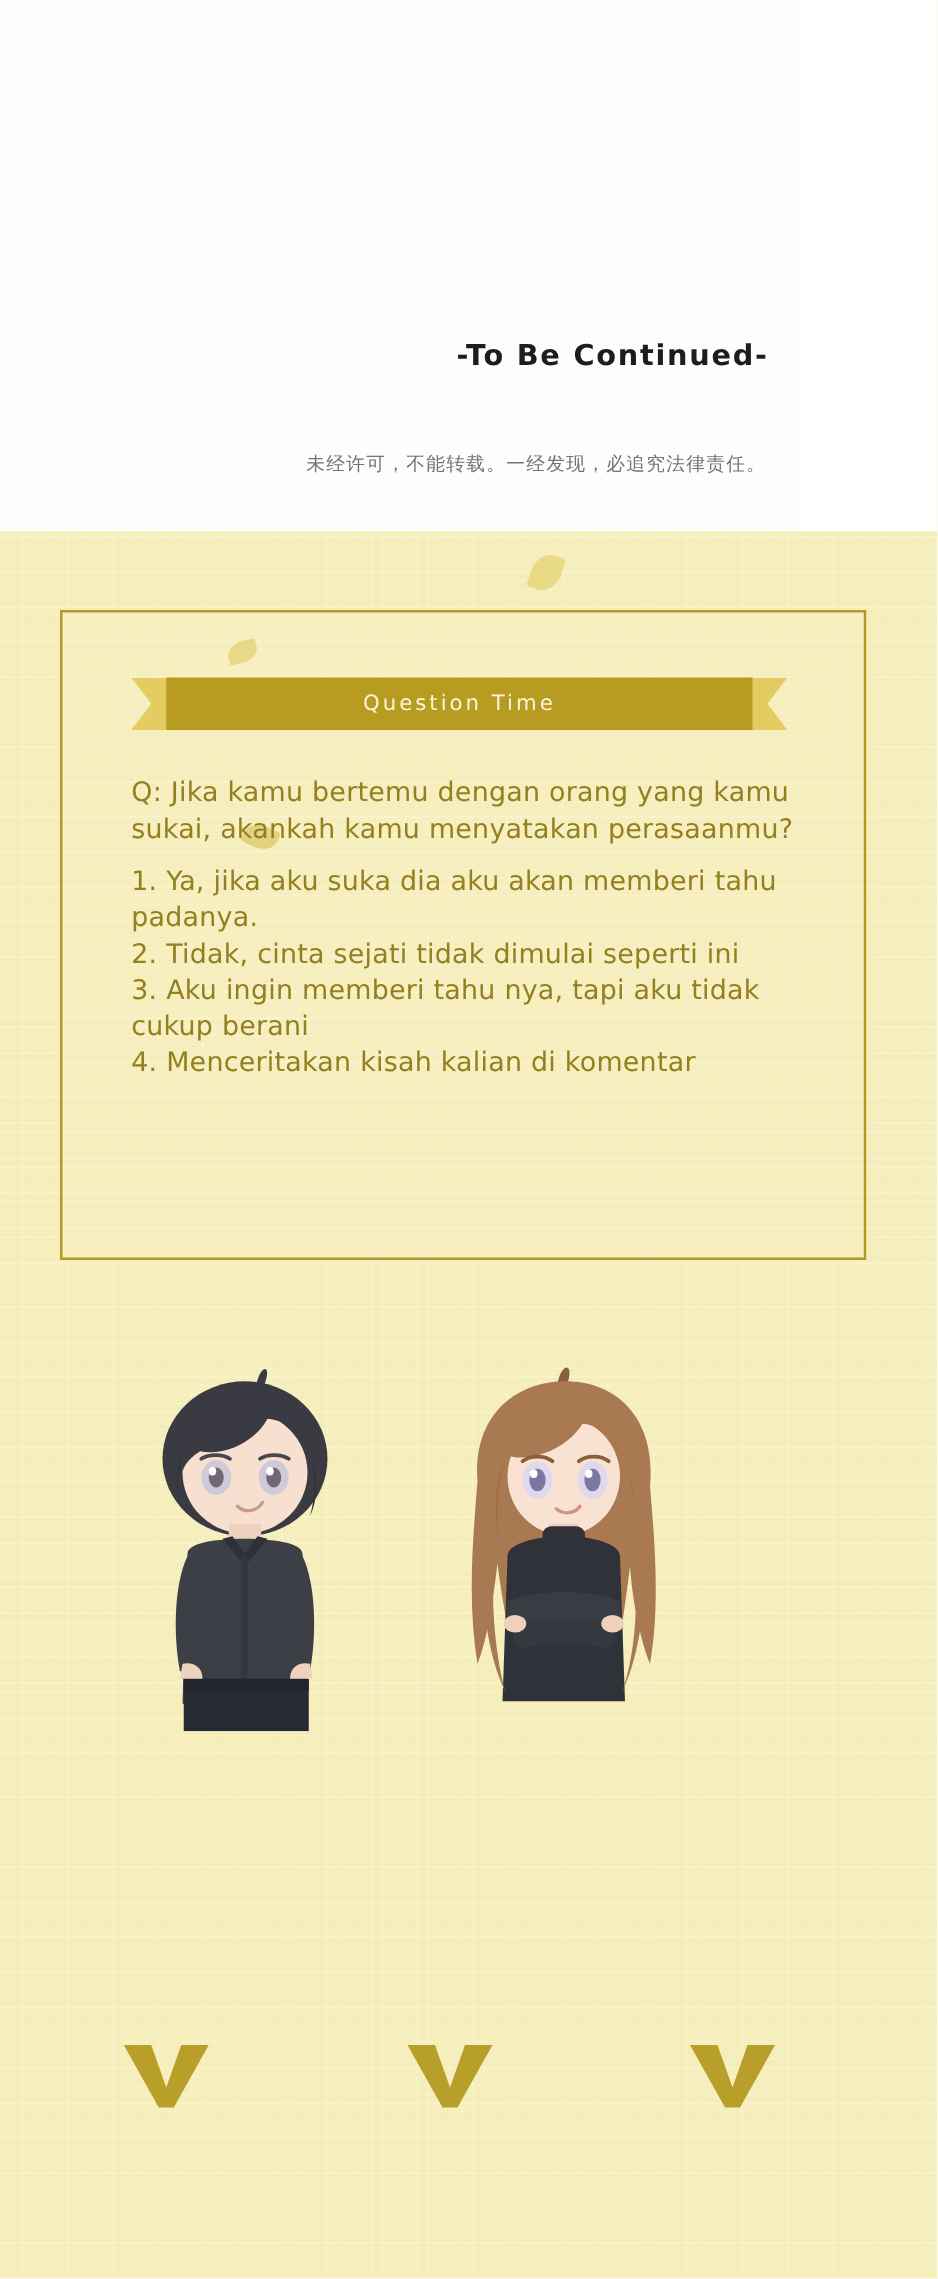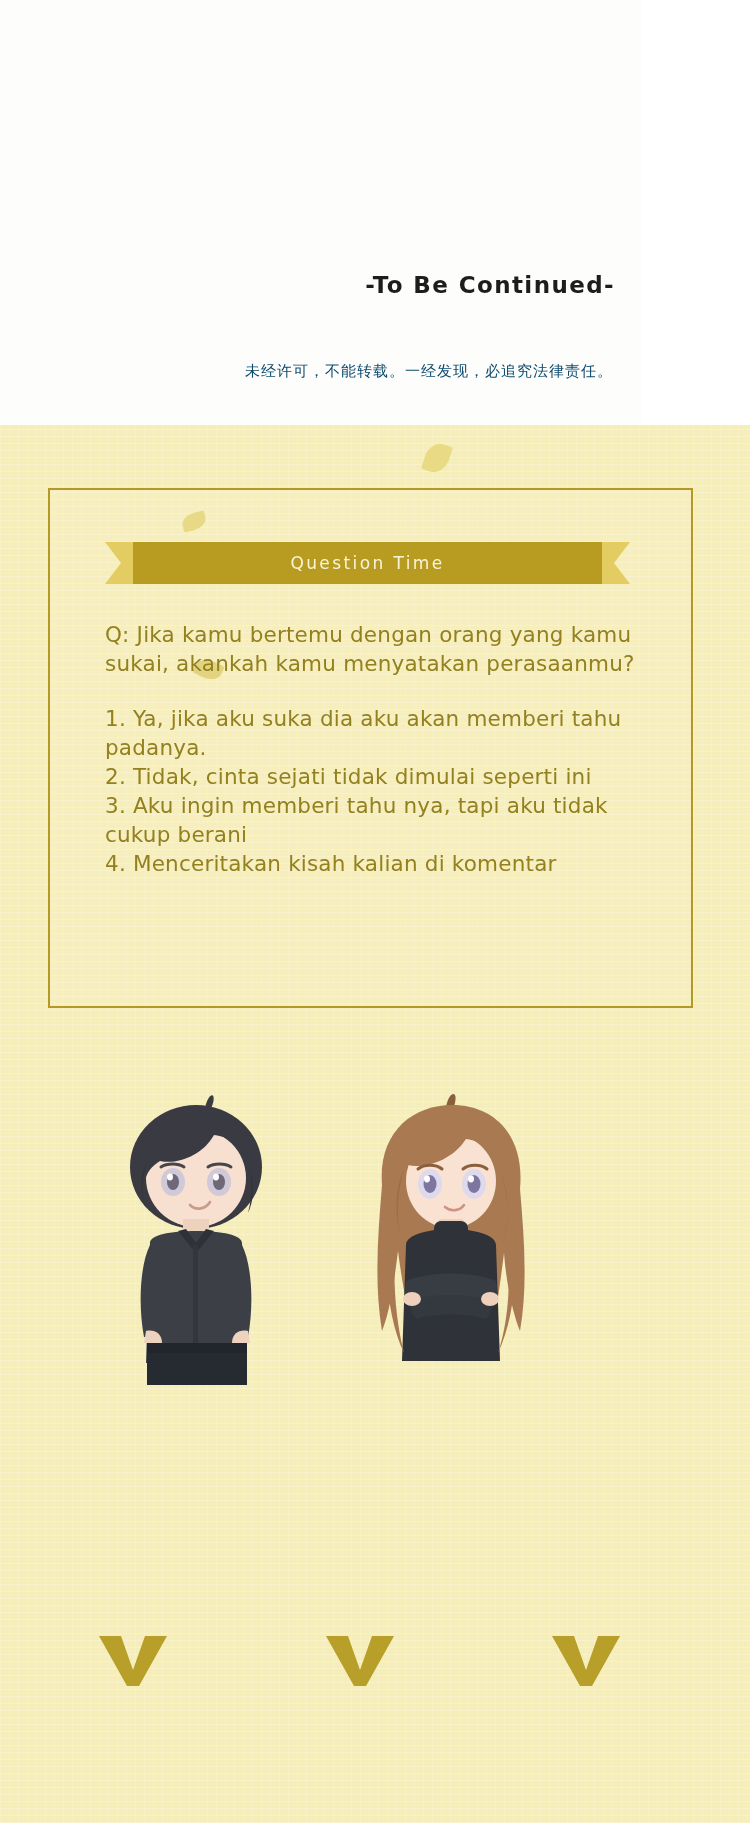--- a/index.html
+++ b/index.html
@@ -38,21 +38,21 @@
     font-weight: 600;
     white-space: nowrap;
   }
   .copyright-note {
     position: absolute;
     right: 28px;
     top: 362px;
     font-family: "DejaVu Sans", sans-serif;
     font-size: 15px;
     letter-spacing: 1px;
-    color: #0c4a6e;
+    color: #737373;
     white-space: nowrap;
   }
 
   
   .cream-panel {
     position: absolute;
     left: 0; top: 425px;
     width: 750px;
     height: 1398px;
     background: #f6eeba;
@@ -126,21 +126,21 @@
     position: absolute;
     left: 55px;
     top: 130px;
     width: 545px;
     color: #93801f;
     font-family: "DejaVu Sans", sans-serif;
     font-size: 21.5px;
     line-height: 29px;
     letter-spacing: .2px;
   }
-  .qa-question { margin: 0 0 26px 0; }
+  .qa-question { margin: 0 0 13px 0; }
   .qa-options { margin: 0; }
   .qa-option  { margin: 0; }
 
   
   .characters {
     position: absolute;
     left: 0;
     top: 660px;
     width: 750px;
     height: 300px;

